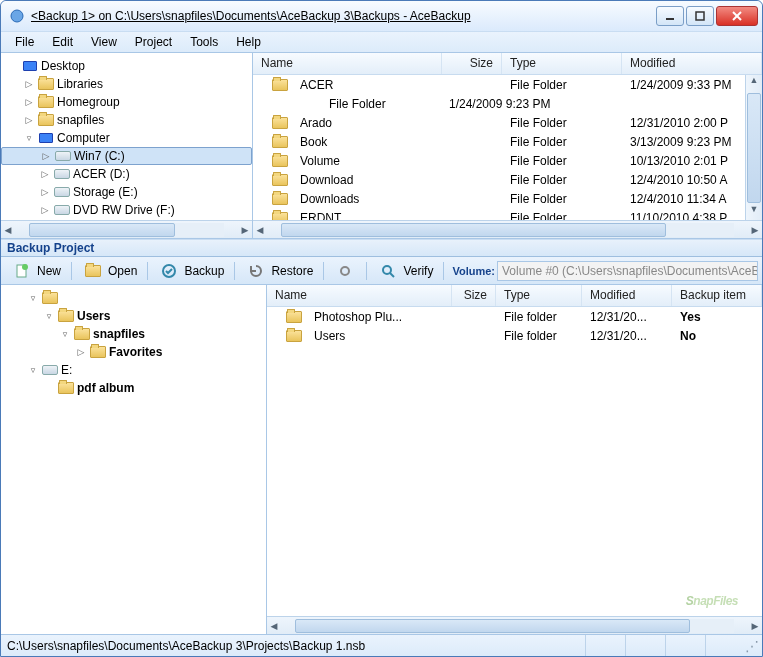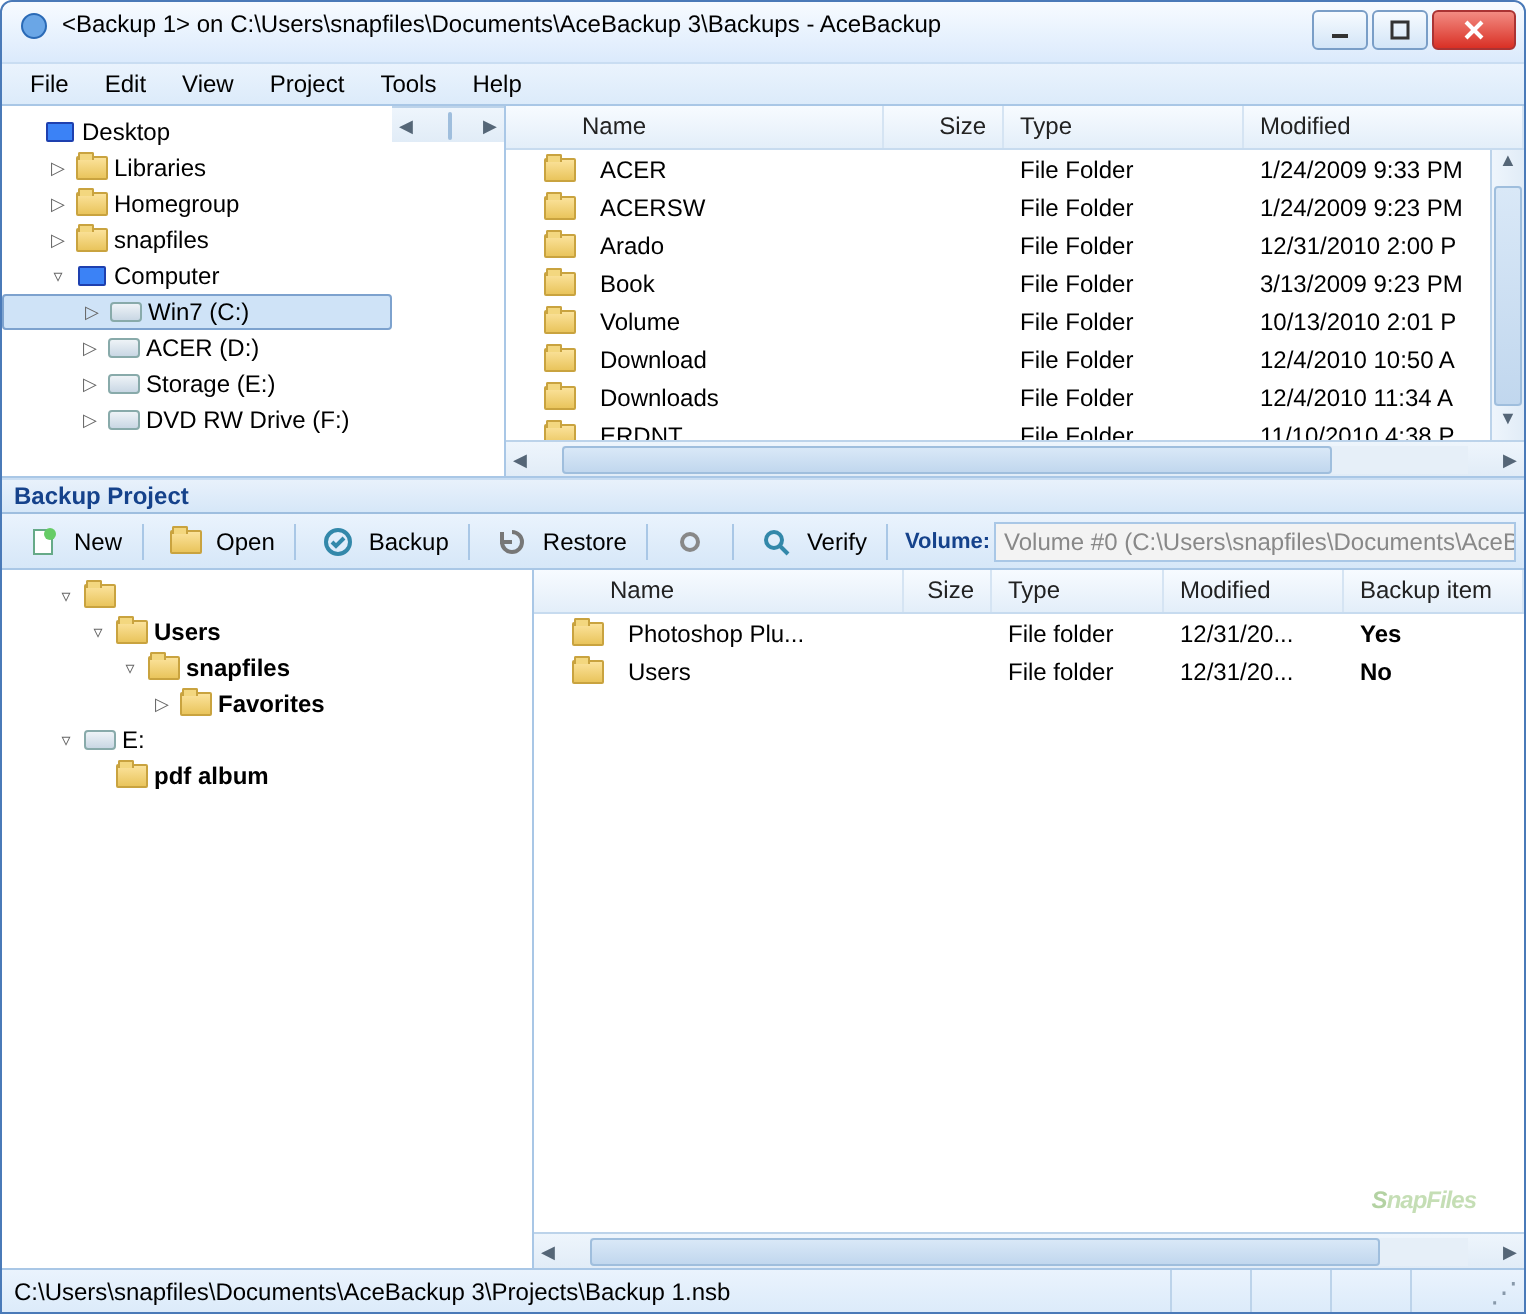--- a/index.html
+++ b/index.html
@@ -1,50 +1,50 @@
 <!DOCTYPE html>
 <html><head>
 <meta charset="utf-8">
 <style>
 * { box-sizing: border-box; margin: 0; padding: 0; font-family: "Segoe UI", Tahoma, sans-serif; font-size: 12px; }
 body { background: #fff; overflow:hidden; }
 
 .window { width: 763px; height: 657px; border: 1px solid #4a7ab8; border-radius: 6px 6px 0 0; background: #fff; display:flex; flex-direction:column; }
 
-.titlebar { height: 30px; background: linear-gradient(#f7fbff,#dbeafc); display:flex; align-items:flex-start; padding: 4px 4px; border-radius: 6px 6px 0 0; }
+.titlebar { height: 30px; background: linear-gradient(#f7fbff,#dbeafc); display:flex; align-items:center; padding: 4px 4px; border-radius: 6px 6px 0 0; text-decoration: underline; }
 .titlebar .appicon { width:16px; height:16px; margin:0 4px; }
 .titlebar .title { flex:1; color:#000; font-size:12px; padding-left:2px; }
 .winbtns { display:flex; gap:2px; }
 .winbtn { width:28px; height:20px; border:1px solid #7a9ec7; background:linear-gradient(#f7fbff,#d3e5f7); border-radius:3px; display:flex; align-items:center; justify-content:center; font-size:11px; cursor:default; }
 .winbtn.close { background:linear-gradient(#f28b82,#d93025); color:#fff; width:42px; border-color:#a33; }
 .winbtn svg { width:10px; height:10px; }
 
 .menubar { height:22px; background:linear-gradient(#eaf3fd,#dcebfa); border-top:1px solid #c9ddf2; border-bottom:1px solid #a9c7e6; display:flex; align-items:center; padding:0 6px; gap:2px; }
 .menubar .menuitem { padding:2px 8px; cursor:default; }
 
 .section-hdr { height:18px; background:linear-gradient(#e8f1fb,#d6e7f8); border-top:1px solid #c9ddf2; border-bottom:1px solid #9ebedf; display:flex; align-items:center; padding:0 6px; font-size:11px; color:#15428b; font-weight:bold; }
 .section-hdr .close-x { margin-left:auto; cursor:default; font-weight:normal; color:#222; }
 
 .panes { display:flex; border-bottom:1px solid #a9c7e6; }
-.pane-left { width:252px; border-right:1px solid #a9c7e6; display:flex; }
+.pane-left { width:252px; border-right:1px solid #a9c7e6; display:flex; flex-direction:column; }
 .pane-right { flex:1; display:flex; flex-direction:column; overflow:hidden; }
 
 .tree { flex:1; overflow:auto; background:#fff; padding:4px 0; }
 .tree-node { display:flex; align-items:center; height:18px; padding-right:8px; cursor:default; }
 .tree-node.selected { background:#cfe3f7; border:1px solid #7da2ce; border-radius:2px; }
 .tw { display:inline-block; text-align:center; width:12px; color:#666; font-size:9px; }
 .icon { width:16px; height:16px; margin:0 3px; display:inline-flex; align-items:center; justify-content:center; }
 .tree-label { white-space:nowrap; }
 
 .hscroll { height:18px; background:linear-gradient(#eef5fc,#e1ecf7); border-top:1px solid #bcd3ea; display:flex; align-items:center; }
 .hscroll .track { flex:1; height:14px; background:#e6eff8; margin:0 14px; position:relative; }
 .hscroll .thumb { position:absolute; height:14px; background:linear-gradient(#d9e8f7,#c1d7ee); border:1px solid #9fbedd; border-radius:2px; }
 .hscroll .arrow { width:14px; text-align:center; color:#567; font-size:9px; }
 
-.table-hdr { height:22px; background:linear-gradient(#f7fbff,#e3eef9); border-bottom:1px solid #c7dbef; display:flex;padding-left:30px; }
+.table-hdr { height:22px; background:linear-gradient(#f7fbff,#e3eef9); border-bottom:1px solid #c7dbef; display:flex; }
 .th { padding:3px 8px; border-right:1px solid #d5e4f3; font-weight:normal; color:#222; cursor:default; }
 .th.name { flex:1; min-width:140px;}
 .th.size { width:60px; text-align:right;}
 .th.type { width:120px;}
 .th.mod { width:140px;}
 .th.bitem { width:90px;}
 
 .tbody { flex:1; overflow:auto; background:#fff; position:relative; }
 .row { display:flex; align-items:center; height:19px; padding-left:8px; cursor:default; }
 .cell { padding:0 8px; overflow:hidden; white-space:nowrap; text-overflow:ellipsis;}
@@ -212,26 +212,20 @@
               <span class="icon">
                 <span class="folder-ico"></span>
               </span>
               <span>ACER</span>
             </div>
             <div class="cell size"></div>
             <div class="cell type">File Folder</div>
             <div class="cell mod">1/24/2009 9:33 PM</div>
           </div>
           <div class="row">
-            <div class="cell name">
-              <span class="icon">
-                <span class="folder-ico"></span>
-              </span>
-              <span>ACERSW</span>
-            </div>
             <div class="cell size"></div>
             <div class="cell type">File Folder</div>
             <div class="cell mod">1/24/2009 9:23 PM</div>
           </div>
           <div class="row">
             <div class="cell name">
               <span class="icon">
                 <span class="folder-ico"></span>
               </span>
               <span>Arado</span>

